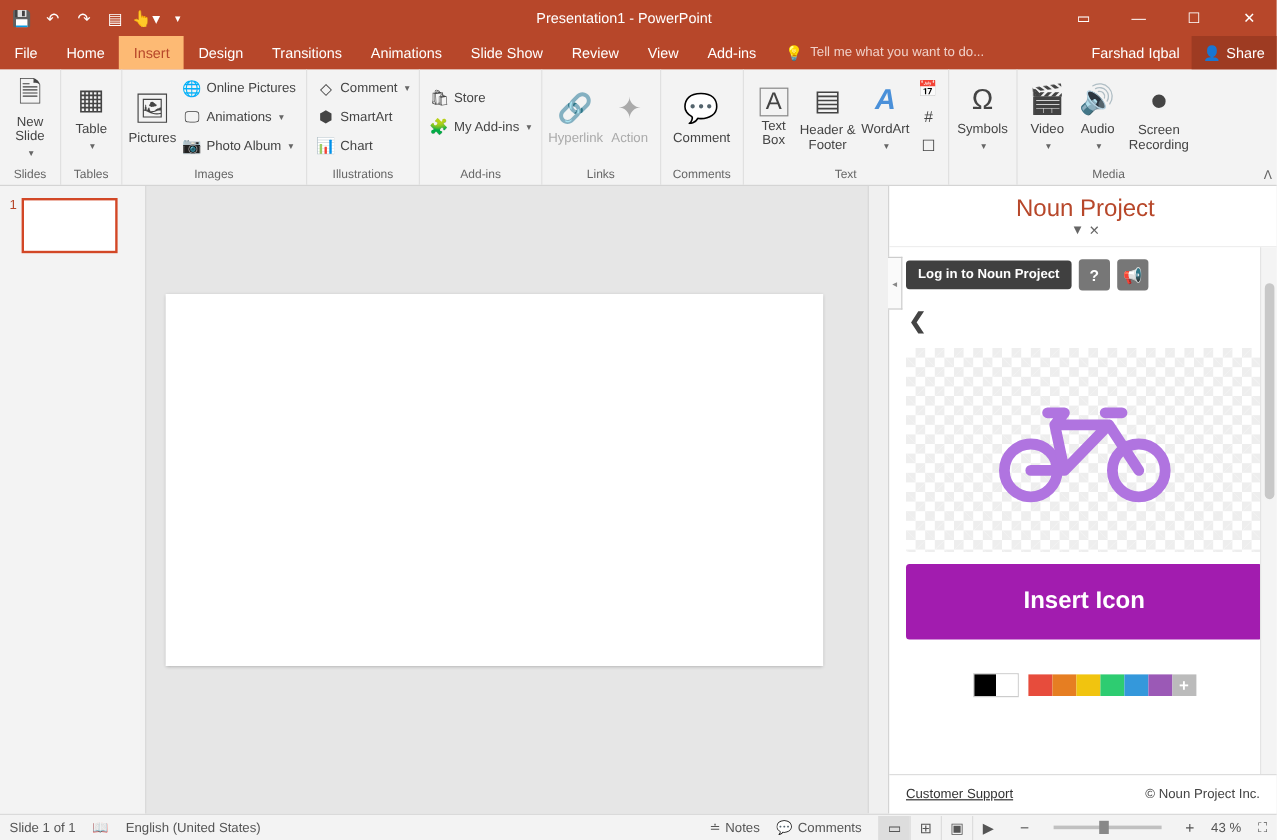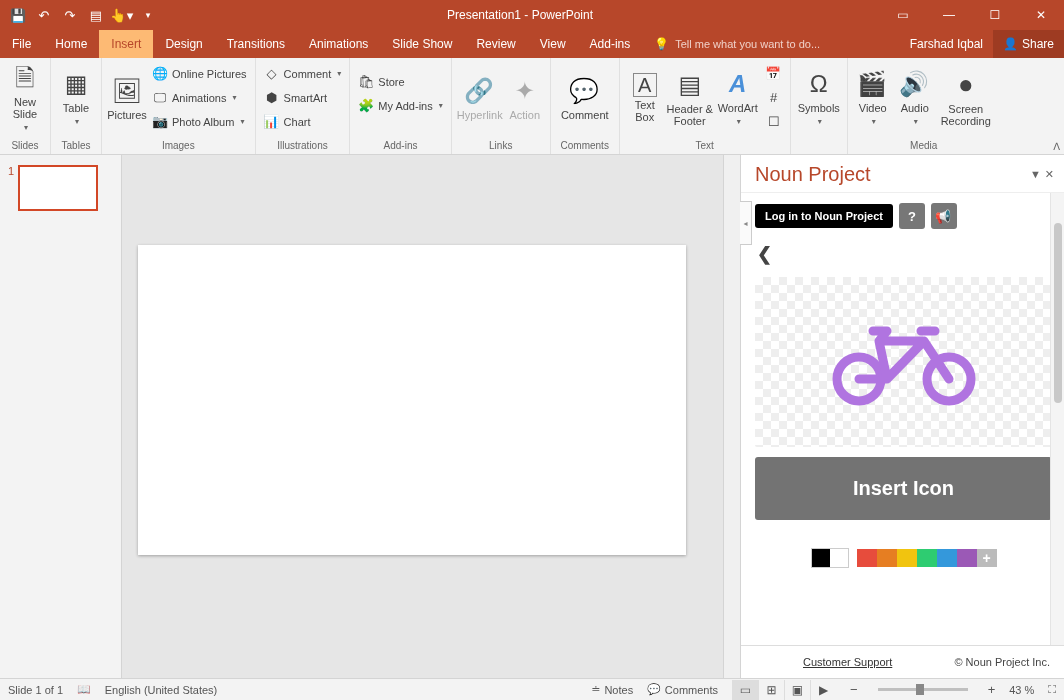--- a/index.html
+++ b/index.html
@@ -43,41 +43,41 @@
 .thumb-panel { width:122px; background:#f3f3f3; border-right:1px solid #d4d4d4; padding:10px 10px 0 8px; }
 .thumb-wrap { display:flex; gap:4px; }
 .thumb-num { font-size:11px; color:#b7472a; }
 .thumb { width:80px; height:46px; background:#fff; border:2px solid #d24726; }
 .canvas-area { flex:1; position:relative; overflow:hidden; }
 .slide { position:absolute; left:16px; top:90px; width:548px; height:310px; background:#fff; box-shadow:0 1px 3px rgba(0,0,0,0.3); }
 .scroll-v { position:absolute; right:0; top:0; bottom:0; width:17px; background:#f0f0f0; border-left:1px solid #d4d4d4; }
 
 
 .taskpane { width:324px; background:#fff; border-left:1px solid #d4d4d4; display:flex; flex-direction:column; }
-.tp-header { display:flex; align-items:center; justify-content:space-between; padding:8px 10px 6px 14px; border-bottom:1px solid #eee;}
+.tp-header { display:flex; align-items:center; justify-content:space-between; padding:8px 10px 6px 14px; border-bottom:1px solid #eee;flex-direction:column;}
 .tp-title { color:#b7472a; font-size:20px; font-weight:400; }
 .tp-header-btns { display:flex; gap:4px; font-size:11px; color:#666; }
 .tp-body { flex:1; padding:10px 12px 10px 14px; display:flex; flex-direction:column; gap:10px; position:relative; }
 .tp-login-row { display:flex; gap:6px; align-items:center; }
-.tp-login-btn { background:#000000; color:#fff; font-size:11px; font-weight:600; padding:6px 10px; border-radius:3px; }
+.tp-login-btn { background:#404040; color:#fff; font-size:11px; font-weight:600; padding:6px 10px; border-radius:3px; }
 .tp-circle-btn { width:26px; height:26px; border-radius:3px; background:#777; color:#fff; display:flex; align-items:center; justify-content:center; font-size:13px; font-weight:bold;}
 .tp-search-row { display:flex; align-items:center; gap:12px; padding:4px 0 2px 2px;}
 .tp-back { font-size:18px; font-weight:bold; }
 .tp-search { font-size:18px; color:#888; }
 .tp-preview { height:170px; background-image:linear-gradient(45deg,#eee 25%,transparent 25%),linear-gradient(-45deg,#eee 25%,transparent 25%),linear-gradient(45deg,transparent 75%,#eee 75%),linear-gradient(-45deg,transparent 75%,#eee 75%); background-size:16px 16px; background-position:0 0,0 8px,8px -8px,-8px 0; display:flex; align-items:center; justify-content:center; border-radius:2px; }
 .bike { color:#b074e0; }
-.tp-insert { background:#737373; color:#fff; font-size:20px; font-weight:600; text-align:center; padding:20px 0; border-radius:3px; }
+.tp-insert { background:#a21caf; color:#fff; font-size:20px; font-weight:600; text-align:center; padding:20px 0; border-radius:3px; }
 .tp-swatches { display:flex; gap:8px; align-items:center; justify-content:center; padding-top:18px;}
 .sw-pair { display:flex; border:1px solid #ccc; }
 .sw { width:18px; height:18px; }
 .sw-row { display:flex; }
 .sw-row .sw { width:20px; height:18px; }
 .sw-plus { width:20px; height:18px; background:#bbb; color:#fff; display:flex; align-items:center; justify-content:center; font-size:14px; font-weight:bold;}
 .tp-footer { border-top:1px solid #ddd; padding:10px 14px; display:flex; justify-content:space-between; align-items:center; font-size:11px;}
-.tp-footer a { color:#333; text-decoration:underline;margin-left:48px; }
+.tp-footer a { color:#333; text-decoration:underline; }
 .tp-side-scroll { position:absolute; right:0; top:0; bottom:0; width:14px; background:#f4f4f4; border-left:1px solid #e4e4e4;}
 .tp-side-thumb { position:absolute; top:30px; width:8px; left:3px; height:180px; background:#c8c8c8; border-radius:4px;}
 .tp-collapse-tab { position:absolute; left:-1px; top:8px; width:12px; height:44px; border:1px solid #ccc; border-left:none; background:#fafafa; display:flex; align-items:center; justify-content:center; font-size:8px; color:#888;}
 
 
 .statusbar { height:22px; background:#f3f3f3; border-top:1px solid #d4d4d4; display:flex; align-items:center; font-size:11px; color:#555; padding:0 8px; gap:14px;}
 .statusbar .spacer { flex:1; }
 .sb-item { display:flex; align-items:center; gap:4px; }
 .view-btns { display:flex; align-items:center; }
 .view-btn { width:26px; height:20px; display:flex; align-items:center; justify-content:center; border-left:1px solid #ddd; font-size:12px;}

